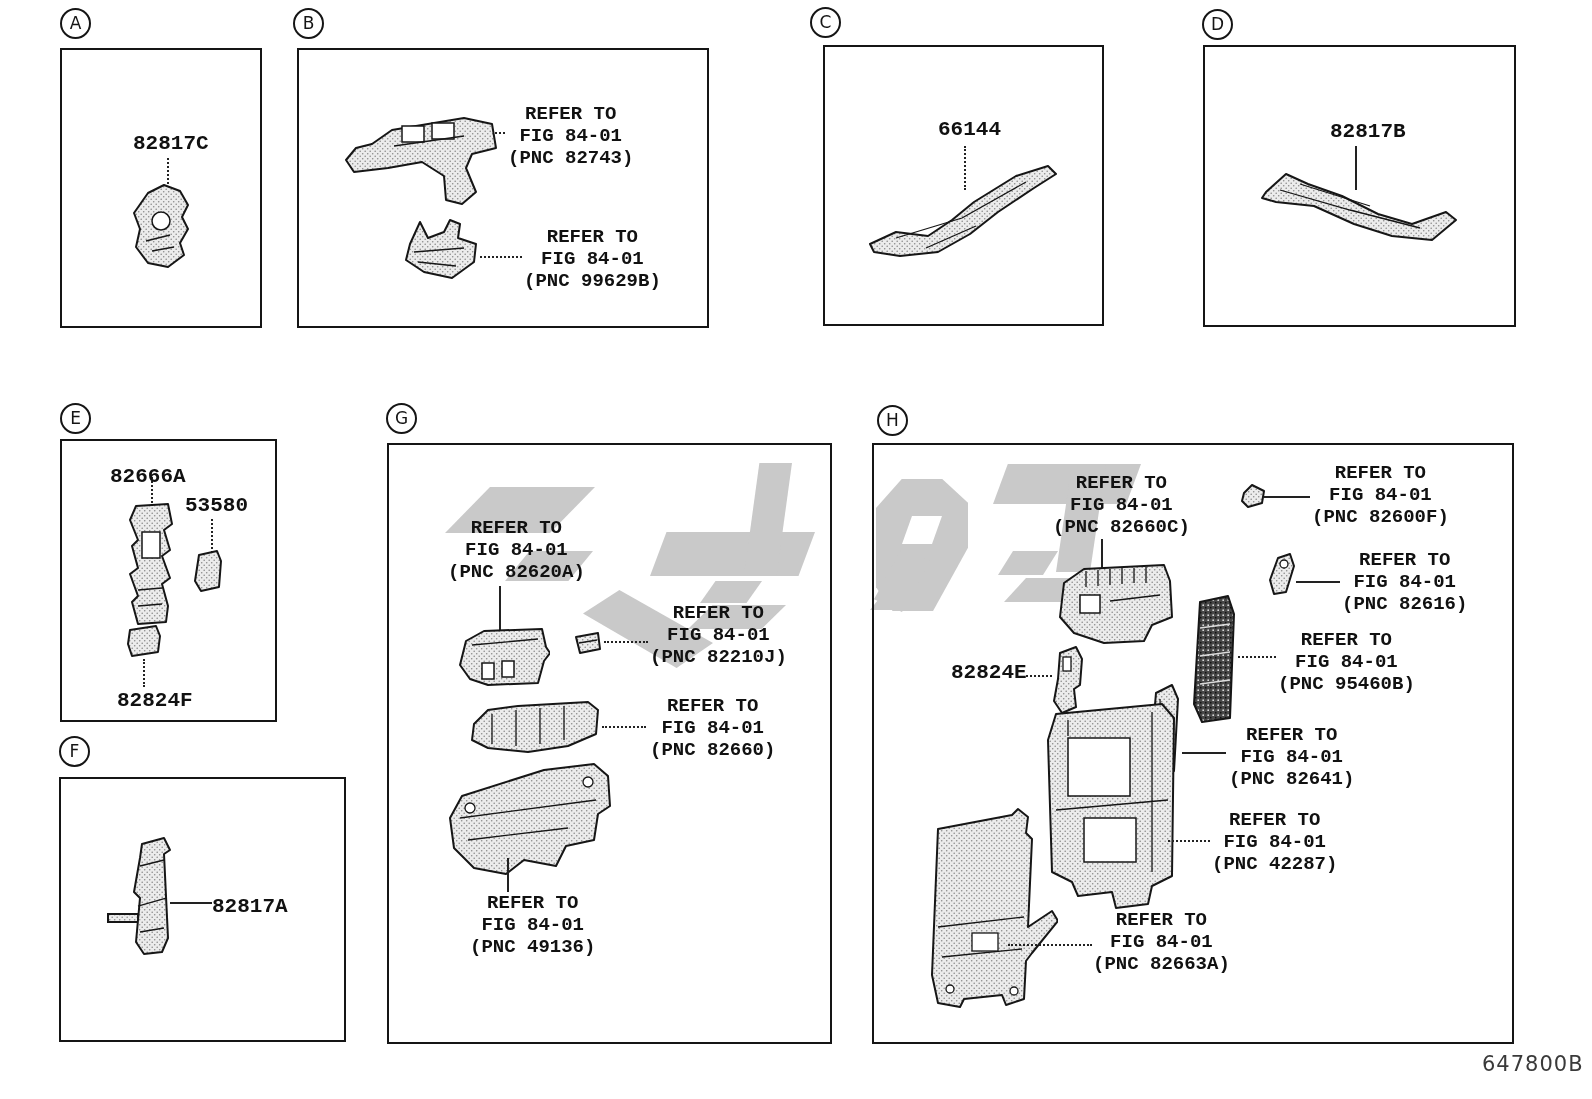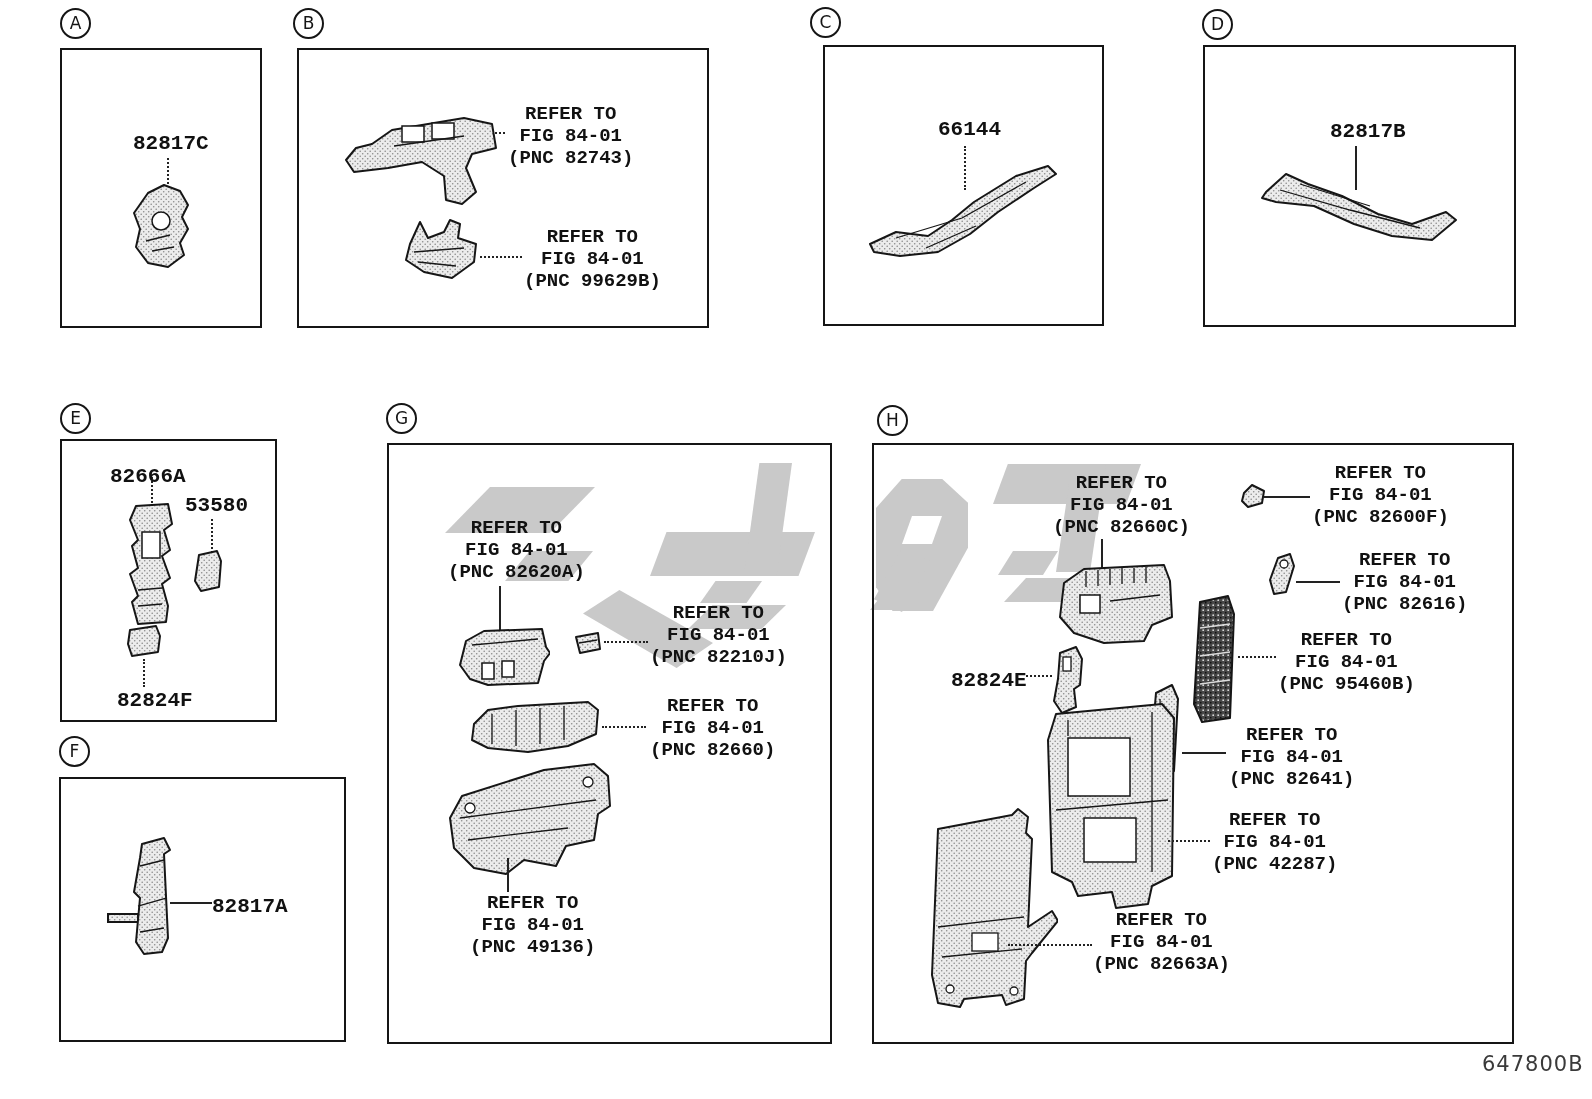--- a/index.html
+++ b/index.html
@@ -239,21 +239,21 @@
   <svg class="part" style="left:1148px;top:683px;" width="32" height="97" viewBox="0 0 32 97">
     <path d="M8 10 L24 2 L30 16 L26 88 L10 94 L2 80 Z" fill="url(#stip)" stroke="#161616" stroke-width="2" stroke-linejoin="round"></path>
     <path d="M12 16 L14 84" fill="none" stroke="#161616" stroke-width="1.3"></path>
   </svg>
   <div class="ld h-sol" style="left:1182px;top:752px;width:44px;"></div>
   <div class="ref" style="left:1229px;top:724px;">
     <span>REFER TO</span>
     <span>FIG 84-01</span>
     <span>(PNC 82641)</span>
   </div>
-  <div class="plabel" style="left:951px;top:661px;margin-top:8px;">82824E</div>
+  <div class="plabel" style="left:951px;top:661px;">82824E</div>
   <div class="ld h-dot" style="left:1026px;top:675px;width:26px;"></div>
   <svg class="part" style="left:1050px;top:645px;" width="36" height="71" viewBox="0 0 36 71">
     <path d="M10 8 L26 2 L32 14 L30 40 L24 44 L26 62 L12 68 L4 56 L8 34 Z" fill="url(#stip)" stroke="#161616" stroke-width="2" stroke-linejoin="round"></path>
     <rect x="13" y="12" width="8" height="14" fill="#fff" stroke="#161616" stroke-width="1.3"></rect>
   </svg>
   <svg class="part" style="left:1044px;top:700px;" width="134" height="211" viewBox="0 0 134 211">
     <path d="M12 14 L118 4 L130 18 L128 176 L108 186 L104 204 L72 208 L68 192 L34 196 L28 182 L8 172 L4 40 Z" fill="url(#stip)" stroke="#161616" stroke-width="2" stroke-linejoin="round"></path>
     <rect x="24" y="38" width="62" height="58" fill="#fff" stroke="#161616" stroke-width="1.5"></rect>
     <rect x="40" y="118" width="52" height="44" fill="#fff" stroke="#161616" stroke-width="1.5"></rect>
     <path d="M12 110 L124 100 M24 20 L24 36 M108 12 L108 172" fill="none" stroke="#161616" stroke-width="1.3"></path>

